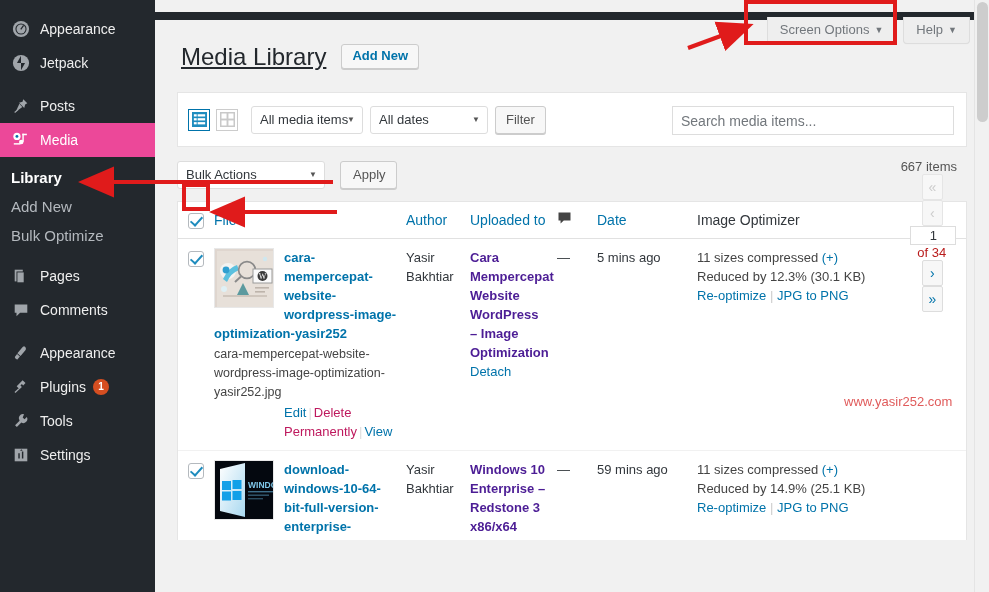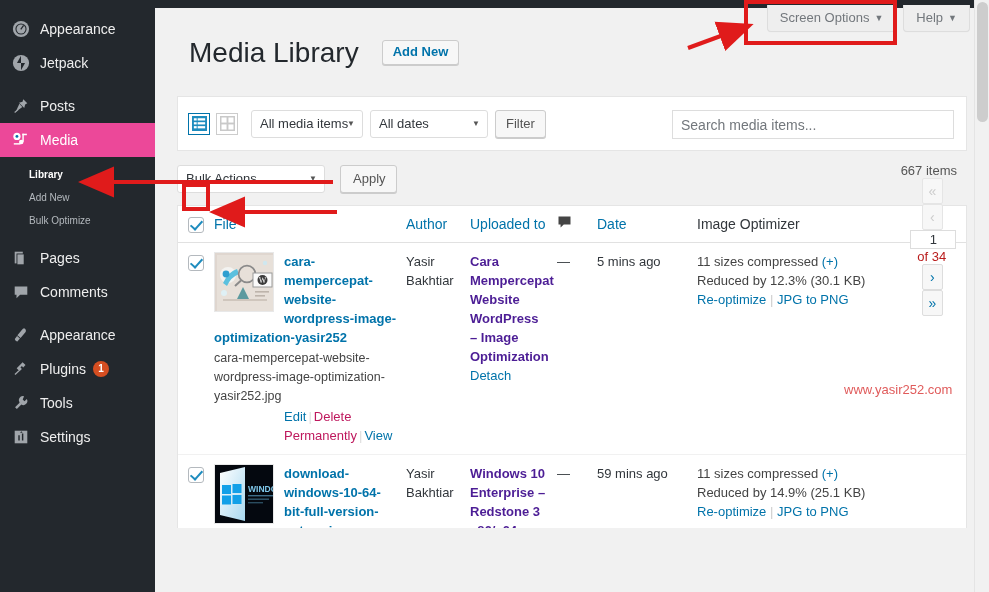--- a/index.html
+++ b/index.html
@@ -44,22 +44,22 @@
     content: "";
     position: absolute; right: -8px; top: 50%;
     transform: translateY(-50%);
     border-style: solid;
     border-width: 8px 0 8px 8px;
     border-color: transparent transparent transparent #0073aa;
   }
   .sb-gap { height: 9px; }
   .sb-sub {
     display: block;
-    padding: 6px 0 6px 29px;
-    font-size: 10px;
+    padding: 6px 0 6px 11px;
+    font-size: 15px;
     color: #b4b9be;
     cursor: pointer;
   }
   .sb-sub.active { color: #fff; font-weight: bold; }
   .sb-badge {
     display: inline-block;
     margin-left: 7px;
     background: #d54e21;
     color: #fff;
     font-size: 10px;
@@ -67,21 +67,21 @@
     min-width: 16px;
     height: 16px;
     border-radius: 8px;
     text-align: center;
     padding: 0 4px;
     font-weight: bold;
   }
 
   
   #main {
-    position: absolute; left: 155px; top: 0;
+    position: absolute; left: 155px; top: 12px;
     width: 834px; height: 528px;
     background: #f1f1f1;
     overflow: hidden;
   }
   #topbar { height: 8px; background: #23282d; }
 
   
   #screen-meta {
     position: absolute;
     right: 19px; top: 5px;
@@ -102,25 +102,26 @@
     white-space: nowrap;
     box-shadow: 0 1px 1px -1px rgba(0,0,0,.1);
   }
   .meta-btn .caret { font-size: 9px; margin-left: 5px; position: relative; top: -1px; }
 
   #page-head {
     padding: 18px 22px 0 22px;
   }
   #page-title-row { display: flex; align-items: center; }
   h1#page-title {
-    margin: 12px;
-    font-size: 28px;
+    margin: 4px;
+    font-size: 24px;
     font-weight: normal;
     color: #23282d;
     line-height: 29px;
+    text-decoration: underline;
   }
   #add-new {
     margin-left: 11px;
     background: #f7f7f7;
     border: 1px solid #ccc;
     border-radius: 3px;
     color: #0073aa;
     font-size: 13px;
     font-weight: bold;
     padding: 3px 10px 4px;

